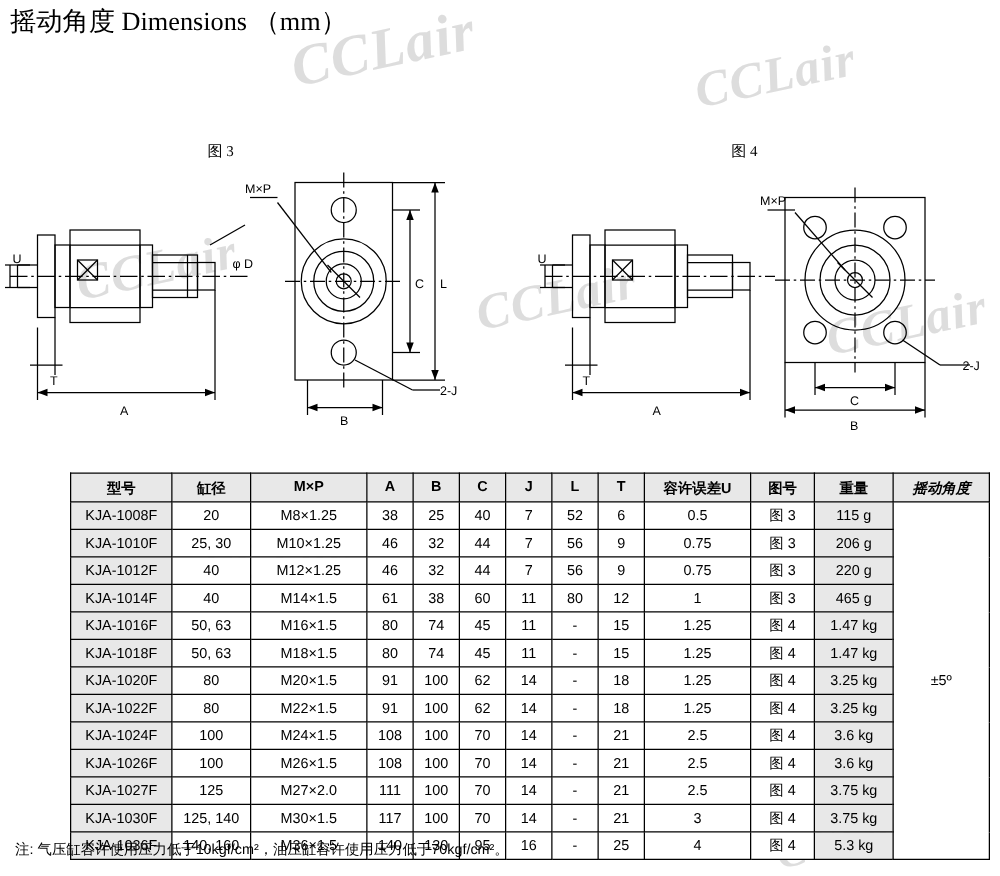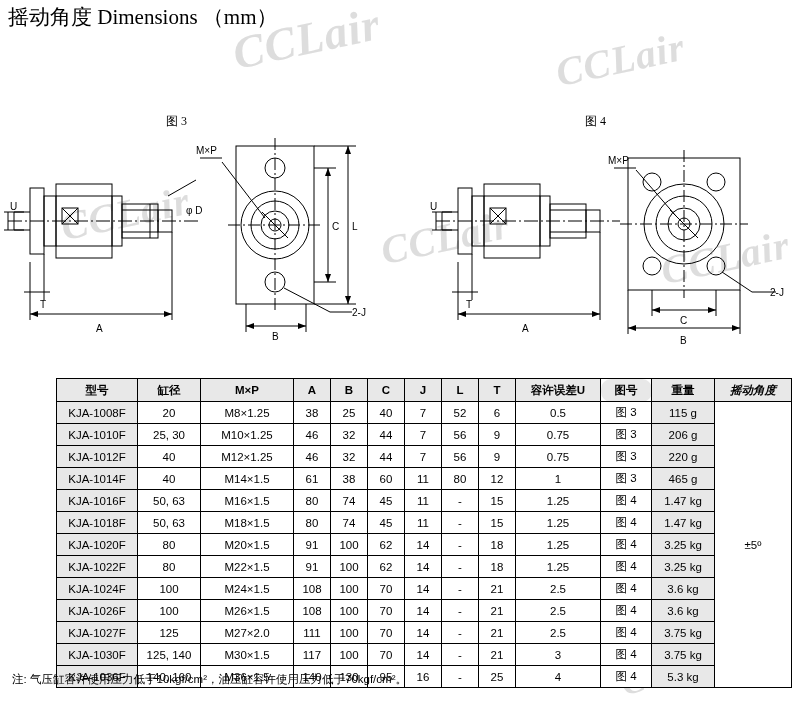--- a/index.html
+++ b/index.html
@@ -41,21 +41,21 @@
     font-family:"Liberation Sans", sans-serif;
     background:#ffffff;
   }
   thead td{font-weight:bold;height:22px;}
   .shade{background:#e8e8e8;}
   .c-model{width:80px;text-align:center;}
   .c-bore{width:62px;}
   .c-mp{width:92px;}
   .c-a,.c-b,.c-c,.c-j,.c-l,.c-t{width:36px;}
   .c-u{width:84px;}
-  .c-fig{width:50px;border-radius:10px;}
+  .c-fig{width:50px;}
   .c-w{width:62px;}
   .c-ang{width:76px;font-style:italic;}
   
   .note{position:absolute;left:30px;top:672px;font-size:11.5px;font-family:"Liberation Sans",sans-serif;white-space:nowrap;}
   .note-lbl{position:absolute;left:12px;top:672px;font-size:11.5px;}
   svg{display:block;}
 </style>
 </head>
 <body>
 

